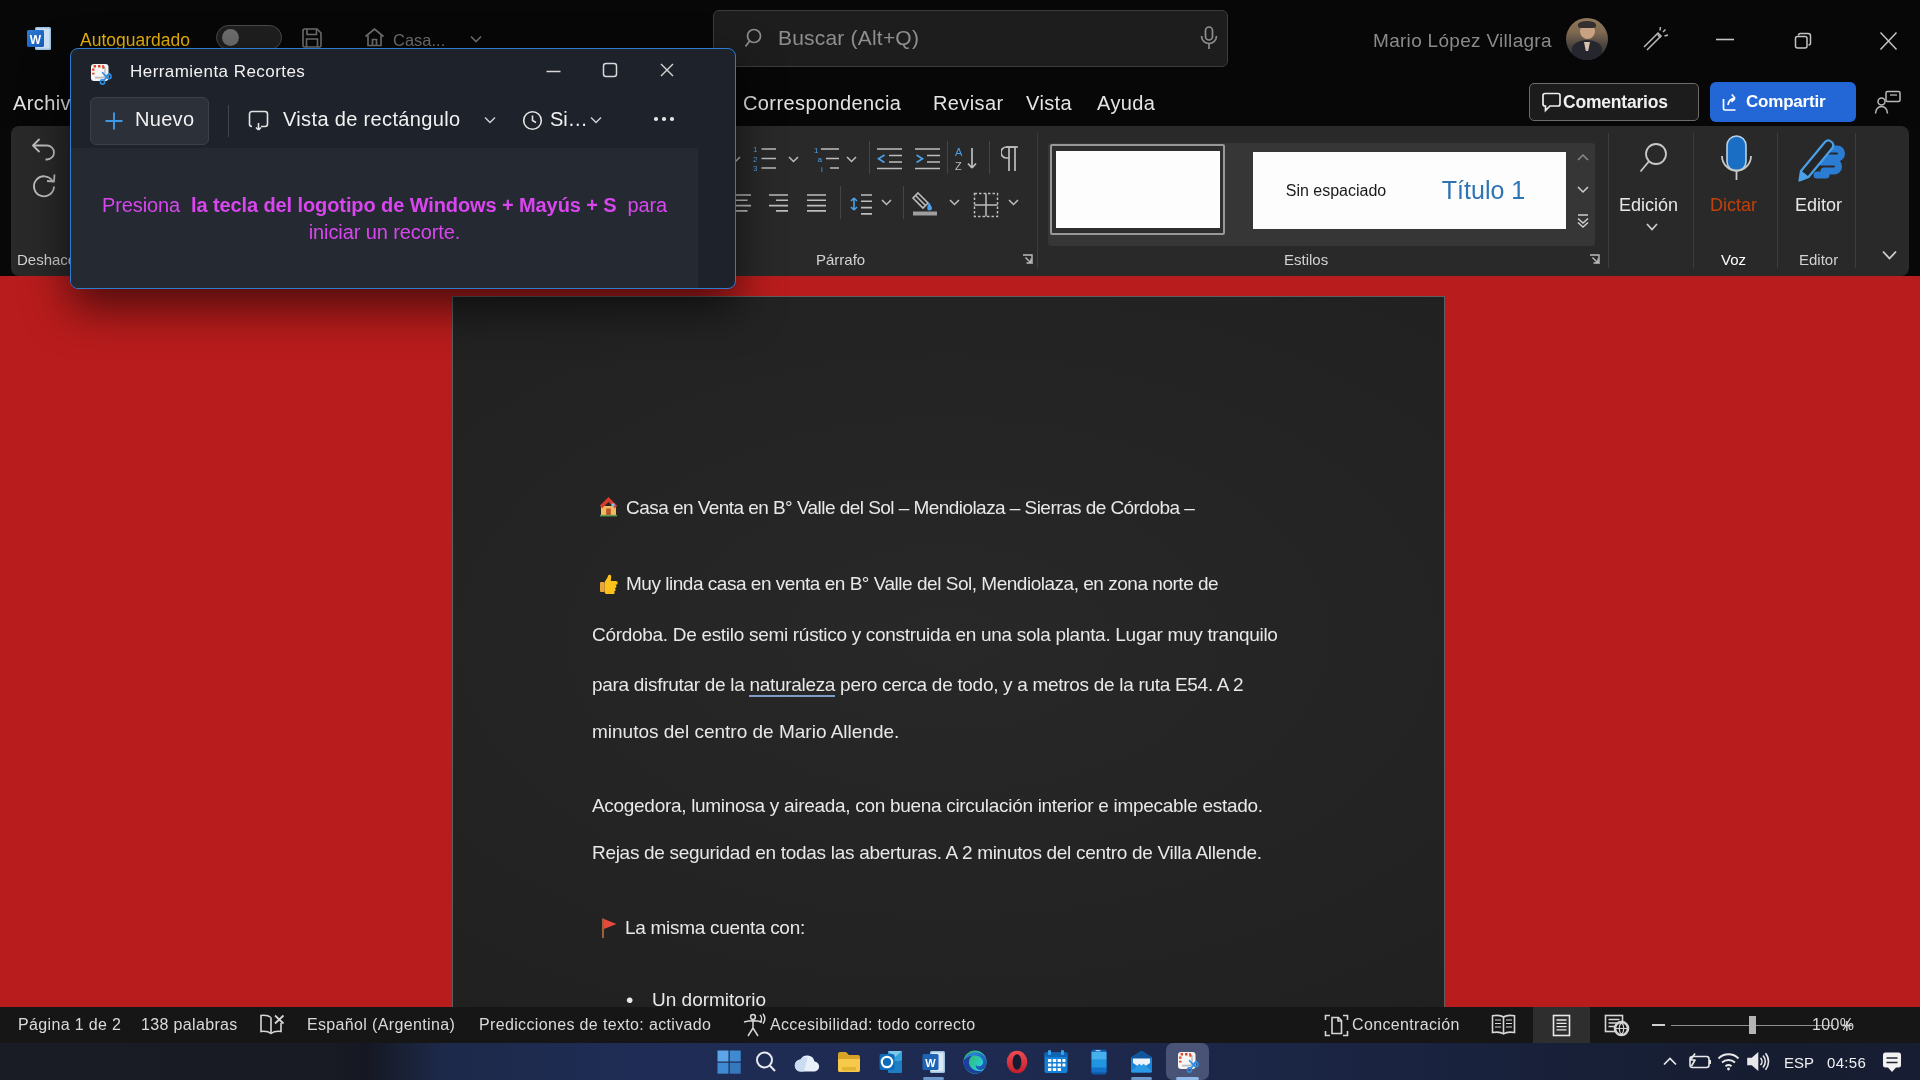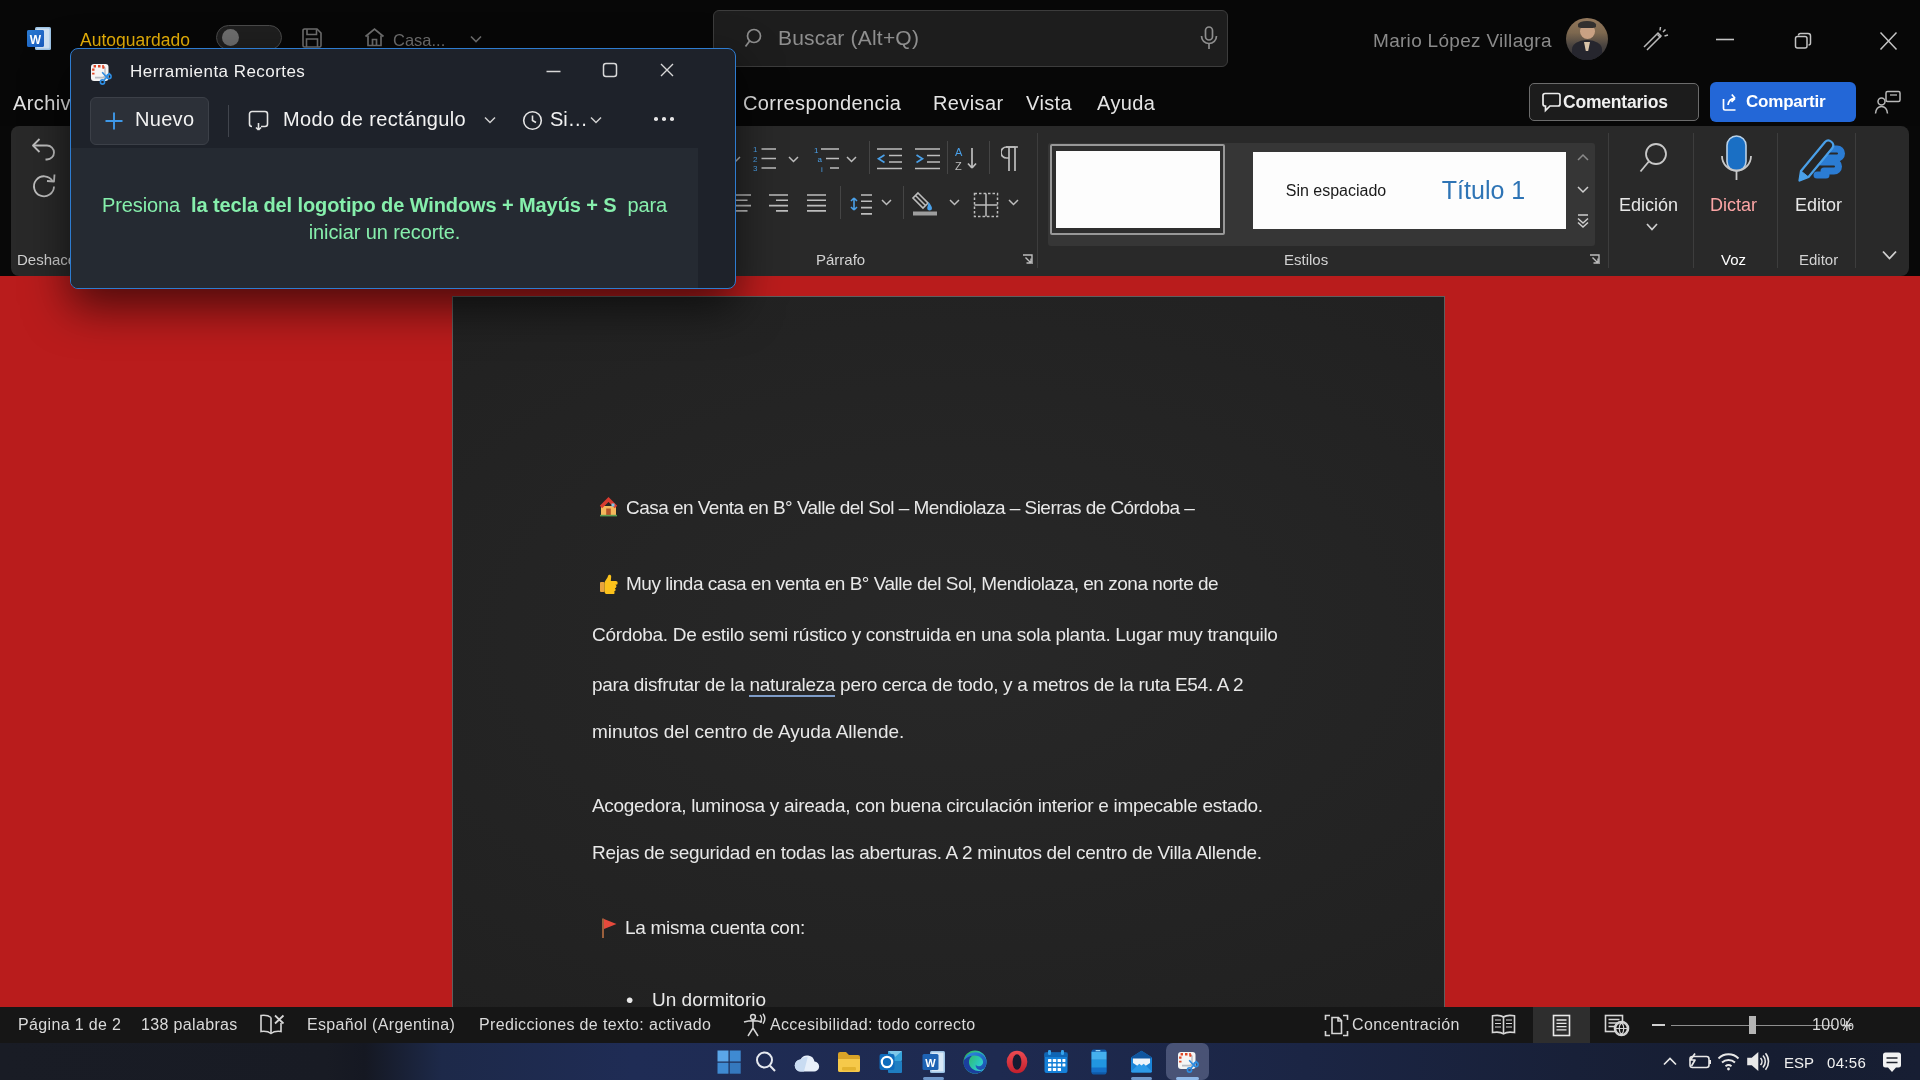--- a/index.html
+++ b/index.html
@@ -251,21 +251,21 @@
     <svg class="abs" style="left:1645px;top:222px" width="14" height="10" viewBox="0 0 14 10">
         <path d="M2 2 L7 7.5 L12 2" fill="none" stroke="#cfcfcf" stroke-width="1.7"></path>
       </svg>
     <div class="abs" style="left:1693px;top:133px;width:1px;height:135px;background:#3d3d3d;"></div>
 
     <svg class="abs" style="left:1720px;top:134px" width="32" height="48" viewBox="0 0 32 48" fill="none">
       <rect x="7" y="2" width="19" height="35" rx="9.5" fill="#1a6fc4" stroke="#b9d1e8" stroke-width="1.6"></rect>
       <path d="M2 22 a14.5 14.5 0 0 0 29 0" stroke="#c8c8c8" stroke-width="1.8"></path>
       <path d="M16.5 37 V46" stroke="#c8c8c8" stroke-width="1.8"></path>
     </svg>
-    <div class="abs" style="left:1710px;top:195px;font-size:18px;color:#fca5a5;">Dictar</div>
+    <div class="abs" style="left:1710px;top:195px;font-size:18px;color:#c2410c;">Dictar</div>
     <div class="abs" style="left:1721px;top:251px;font-size:15px;color:#ffffff;">Voz</div>
     <div class="abs" style="left:1777px;top:133px;width:1px;height:135px;background:#3d3d3d;"></div>
 
     <svg class="abs" style="left:1793px;top:135px" width="52" height="52" viewBox="0 0 52 52" fill="none">
       <path d="M30 14 H44 a4.5 4.5 0 0 1 0 9 H33" stroke="#2b7cd3" stroke-width="7" stroke-linecap="round"></path>
       <path d="M28 27 H41 a4.5 4.5 0 0 1 0 9 H31" stroke="#2b7cd3" stroke-width="7" stroke-linecap="round"></path>
       <path d="M24 40 H33" stroke="#2b7cd3" stroke-width="7" stroke-linecap="round"></path>
       <path d="M8 36 L32 7 a4.8 4.8 0 0 1 7.4 6 L15.5 42 L6.5 45.5 Z" fill="#262626" stroke="#4aa0e8" stroke-width="2.2" stroke-linejoin="round"></path>
       <path d="M8 36 L15.5 42 L6.5 45.5 Z" fill="#4aa0e8" stroke="#4aa0e8" stroke-width="1"></path>
     </svg>
@@ -290,21 +290,21 @@
         <path d="M2 19.6 H19" stroke="#5d9e52" stroke-width="1.6"></path>
       </svg>
       <div class="abs" style="left:626px;top:497px;letter-spacing:-0.55px;">Casa en Venta en B° Valle del Sol – Mendiolaza – Sierras de Córdoba –</div>
       <svg class="abs" style="left:598px;top:572px" width="21" height="22" viewBox="0 0 21 22">
         <rect x="2" y="10" width="4.5" height="10" rx="1" fill="#e8a33d"></rect>
         <path d="M6.5 11.5 c0-3 2.5-4 3.5-7.5 c0.6-2.1 3.4-1.6 3.2 0.8 l-0.4 4.2 h5 a1.9 1.9 0 0 1 0 3.8 h-0.6 a1.8 1.8 0 0 1 -0.4 3.5 a1.8 1.8 0 0 1 -0.9 3.3 a1.7 1.7 0 0 1 -1.2 3 H10.5 c-2.5 0-4-1.2-4-3.6 Z" fill="#fcc21b"></path>
       </svg>
       <div class="abs" style="left:626px;top:573px;letter-spacing:-0.48px;">Muy linda casa en venta en B° Valle del Sol, Mendiolaza, en zona norte de</div>
       <div class="abs" style="left:592px;top:624px;">Córdoba. De estilo semi rústico y construida en una sola planta. Lugar muy tranquilo</div>
       <div class="abs" style="left:592px;top:674px;">para disfrutar de la <span style="border-bottom:2px solid #7e9cc8;">naturaleza</span> pero cerca de todo, y a metros de la ruta E54. A 2</div>
-      <div class="abs" style="left:592px;top:721px;letter-spacing:0px;">minutos del centro de Ayuda Allende.</div>
+      <div class="abs" style="left:592px;top:721px;letter-spacing:0px;">minutos del centro de Mario Allende.</div>
       <div class="abs" style="left:592px;top:795px;">Acogedora, luminosa y aireada, con buena circulación interior e impecable estado.</div>
       <div class="abs" style="left:592px;top:842px;">Rejas de seguridad en todas las aberturas. A 2 minutos del centro de Villa Allende.</div>
       <svg class="abs" style="left:600px;top:917px" width="18" height="22" viewBox="0 0 18 22">
         <path d="M3 1.5 V21" stroke="#9a5f3c" stroke-width="2"></path>
         <path d="M4 2 L16.5 7 L4 12 Z" fill="#e64a3c"></path>
       </svg>
       <div class="abs" style="left:625px;top:917px;">La misma cuenta con:</div>
       <div class="abs" style="left:626px;top:988px;font-size:21px;">•</div>
       <div class="abs" style="left:652px;top:989px;letter-spacing:0px;">Un dormitorio</div>
     </div>
@@ -541,36 +541,36 @@
     <div class="abs" style="left:19px;top:48px;width:119px;height:48px;background:#2c3038;border:1px solid #3c4048;border-radius:6px;"></div>
     <svg class="abs" style="left:33px;top:62px" width="20" height="20" viewBox="0 0 20 20">
         <path d="M10 1.5 V18.5 M1.5 10 H18.5" stroke="#3e98e8" stroke-width="1.9"></path>
       </svg>
     <div class="abs" style="left:64px;top:59px;font-size:20px;letter-spacing:0.3px;color:#f2f2f2;">Nuevo</div>
     <div class="abs" style="left:157px;top:56px;width:1px;height:32px;background:#41454d;"></div>
     <svg class="abs" style="left:177px;top:61px" width="23" height="22" viewBox="0 0 23 22" fill="none" stroke="#e4e4e4" stroke-width="1.6">
       <path d="M4 16.5 a2.5 2.5 0 0 1 -2.5 -2.5 V4 a2.5 2.5 0 0 1 2.5 -2.5 H17 a2.5 2.5 0 0 1 2.5 2.5 V14 a2.5 2.5 0 0 1 -2.5 2.5 h-4"></path>
       <path d="M10.5 13 V20 M10.5 20 L8 17.5 M10.5 20 L13 17.5"></path>
     </svg>
-    <div class="abs" style="left:212px;top:59px;font-size:20px;letter-spacing:0.35px;color:#f2f2f2;">Modo de rectángulo</div>
+    <div class="abs" style="left:212px;top:59px;font-size:20px;letter-spacing:0.35px;color:#f2f2f2;">Vista de rectángulo</div>
     <svg class="abs" style="left:412px;top:66px" width="14" height="10" viewBox="0 0 14 10">
         <path d="M2 2.5 L7 7.5 L12 2.5" fill="none" stroke="#cfcfcf" stroke-width="1.5"></path>
       </svg>
     <svg class="abs" style="left:451px;top:61px" width="21" height="21" viewBox="0 0 21 21" fill="none" stroke="#e4e4e4" stroke-width="1.6">
       <circle cx="10.5" cy="10.5" r="8.8"></circle>
       <path d="M10.5 5.5 V10.5 L14 12.5"></path>
     </svg>
     <div class="abs" style="left:479px;top:59px;font-size:20px;color:#f2f2f2;">Si…</div>
     <svg class="abs" style="left:518px;top:66px" width="14" height="10" viewBox="0 0 14 10">
         <path d="M2 2.5 L7 7.5 L12 2.5" fill="none" stroke="#cfcfcf" stroke-width="1.5"></path>
       </svg>
     <div class="abs" style="left:583px;top:68px;width:20px;height:4px;">
       <div class="abs" style="left:0;top:0;width:3.6px;height:3.6px;border-radius:50%;background:#e4e4e4;"></div>
       <div class="abs" style="left:8px;top:0;width:3.6px;height:3.6px;border-radius:50%;background:#e4e4e4;"></div>
       <div class="abs" style="left:16px;top:0;width:3.6px;height:3.6px;border-radius:50%;background:#e4e4e4;"></div>
     </div>
 
-    <div class="abs" style="left:0;top:143px;width:627px;text-align:center;font-size:20px;letter-spacing:-0.1px;color:#86efac;line-height:27px;">
+    <div class="abs" style="left:0;top:143px;width:627px;text-align:center;font-size:20px;letter-spacing:-0.1px;color:#d946ef;line-height:27px;">
       Presiona&nbsp; <b>la tecla del logotipo de Windows + Mayús + S</b> &nbsp;para<br>iniciar un recorte.
     </div>
   </div>
 
 </div>
 
 </body></html>

